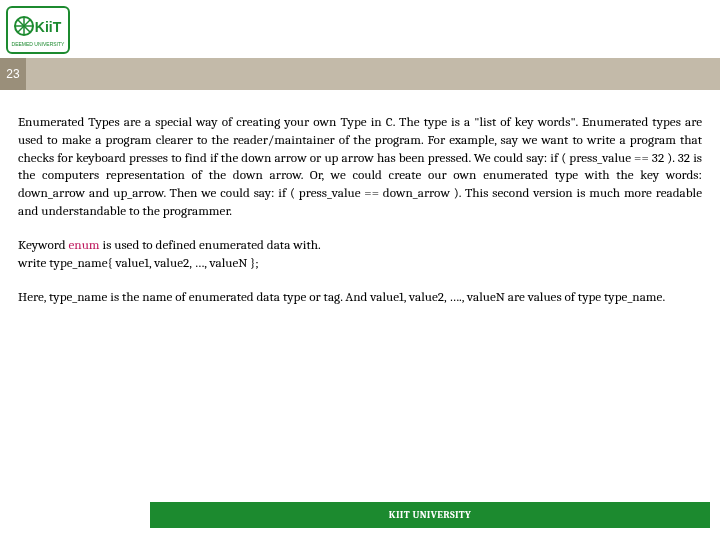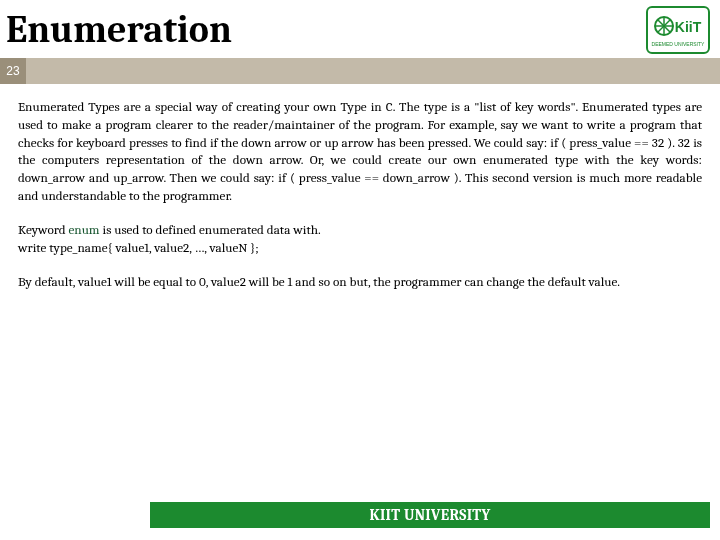--- a/index.html
+++ b/index.html
@@ -21,70 +21,69 @@
     font-size: 38px;
     font-weight: bold;
     color: #000;
   }
   .logo {
     width: 64px;
     height: 48px;
   }
   .page-bar {
     display: flex;
-    height: 26px;
+    height: 32px;
     margin: 0;
   }
   .page-num {
     width: 26px;
     background: #9a8f7a;
     color: #fff;
     font-size: 12px;
     font-family: Arial, sans-serif;
     display: flex;
     align-items: center;
     justify-content: center;
   }
   .page-rest {
     flex: 1;
     background: #c3baa9;
   }
   .content {
-    padding: 14px 18px 0 18px;
+    padding: 23px 18px 0 18px;
     font-size: 13.2px;
     line-height: 1.35;
     color: #000;
   }
   .para1 { text-align: justify; }
   .para2 { margin-top: 16px; }
   .para3 { margin-top: 16px; text-align: justify; }
   .para4 { margin-top: 16px; text-align: justify; }
-  .enum-kw { color: #14532d; text-align: right; }
+  .enum-kw { color: #be185d; text-align: right; }
   .footer {
     position: absolute;
     bottom: 12px;
     left: 150px;
     right: 10px;
     height: 26px;
     background: #1c8a2f;
     color: #fff;
-    font-size: 15px;
+    font-size: 10px;
     font-weight: bold;
     display: flex;
     align-items: center;
     justify-content: center;
     font-family: Cambria, Georgia, serif;
     letter-spacing: 0.3px;
   }
 </style>
 </head>
 <body>
 
 <div class="header">
-  <div class="title">Enumeration</div>
   <svg class="logo" viewBox="0 0 64 48">
     <rect x="1" y="1" width="62" height="46" rx="5" fill="none" stroke="#1c8a2f" stroke-width="2"></rect>
     <circle cx="18" cy="20" r="9" fill="none" stroke="#1c8a2f" stroke-width="2"></circle>
     <line x1="18" y1="11" x2="18" y2="29" stroke="#1c8a2f" stroke-width="1.5"></line>
     <line x1="9" y1="20" x2="27" y2="20" stroke="#1c8a2f" stroke-width="1.5"></line>
     <line x1="12" y1="14" x2="24" y2="26" stroke="#1c8a2f" stroke-width="1.5"></line>
     <line x1="24" y1="14" x2="12" y2="26" stroke="#1c8a2f" stroke-width="1.5"></line>
     <text x="42" y="26" font-family="Arial" font-size="14" font-weight="bold" fill="#1c8a2f" text-anchor="middle">KiiT</text>
     <text x="32" y="40" font-family="Arial" font-size="5" fill="#1c8a2f" text-anchor="middle">DEEMED UNIVERSITY</text>
   </svg>
@@ -96,19 +95,19 @@
 </div>
 
 <div class="content">
   <p class="para1">Enumerated Types are a special way of creating your own Type in C. The type is a "list of key words". Enumerated types are used to make a program clearer to the reader/maintainer of the program. For example, say we want to write a program that checks for keyboard presses to find if the down arrow or up arrow has been pressed. We could say: if ( press_value == 32 ). 32 is the computers representation of the down arrow. Or, we could create our own enumerated type with the key words: down_arrow and up_arrow. Then we could say: if ( press_value == down_arrow ). This second version is much more readable and understandable to the programmer.</p>
 
   <p class="para2">
     <span>Keyword </span><span class="enum-kw">enum</span><span> is used to defined enumerated data with.</span><br>
     <span>write type_name{ value1, value2, …, valueN };</span>
   </p>
 
+  <p class="para3">Here, type_name is the name of enumerated data type or tag. And value1, value2, …., valueN are values of type type_name.</p>
 
-  <p class="para4">By default, value1 will be equal to 0, value2 will be 1 and so on but, the programmer can change the default value.</p>
 </div>
 
 <div class="footer">
   <span>KIIT UNIVERSITY</span>
 </div>
 
 </body></html>

